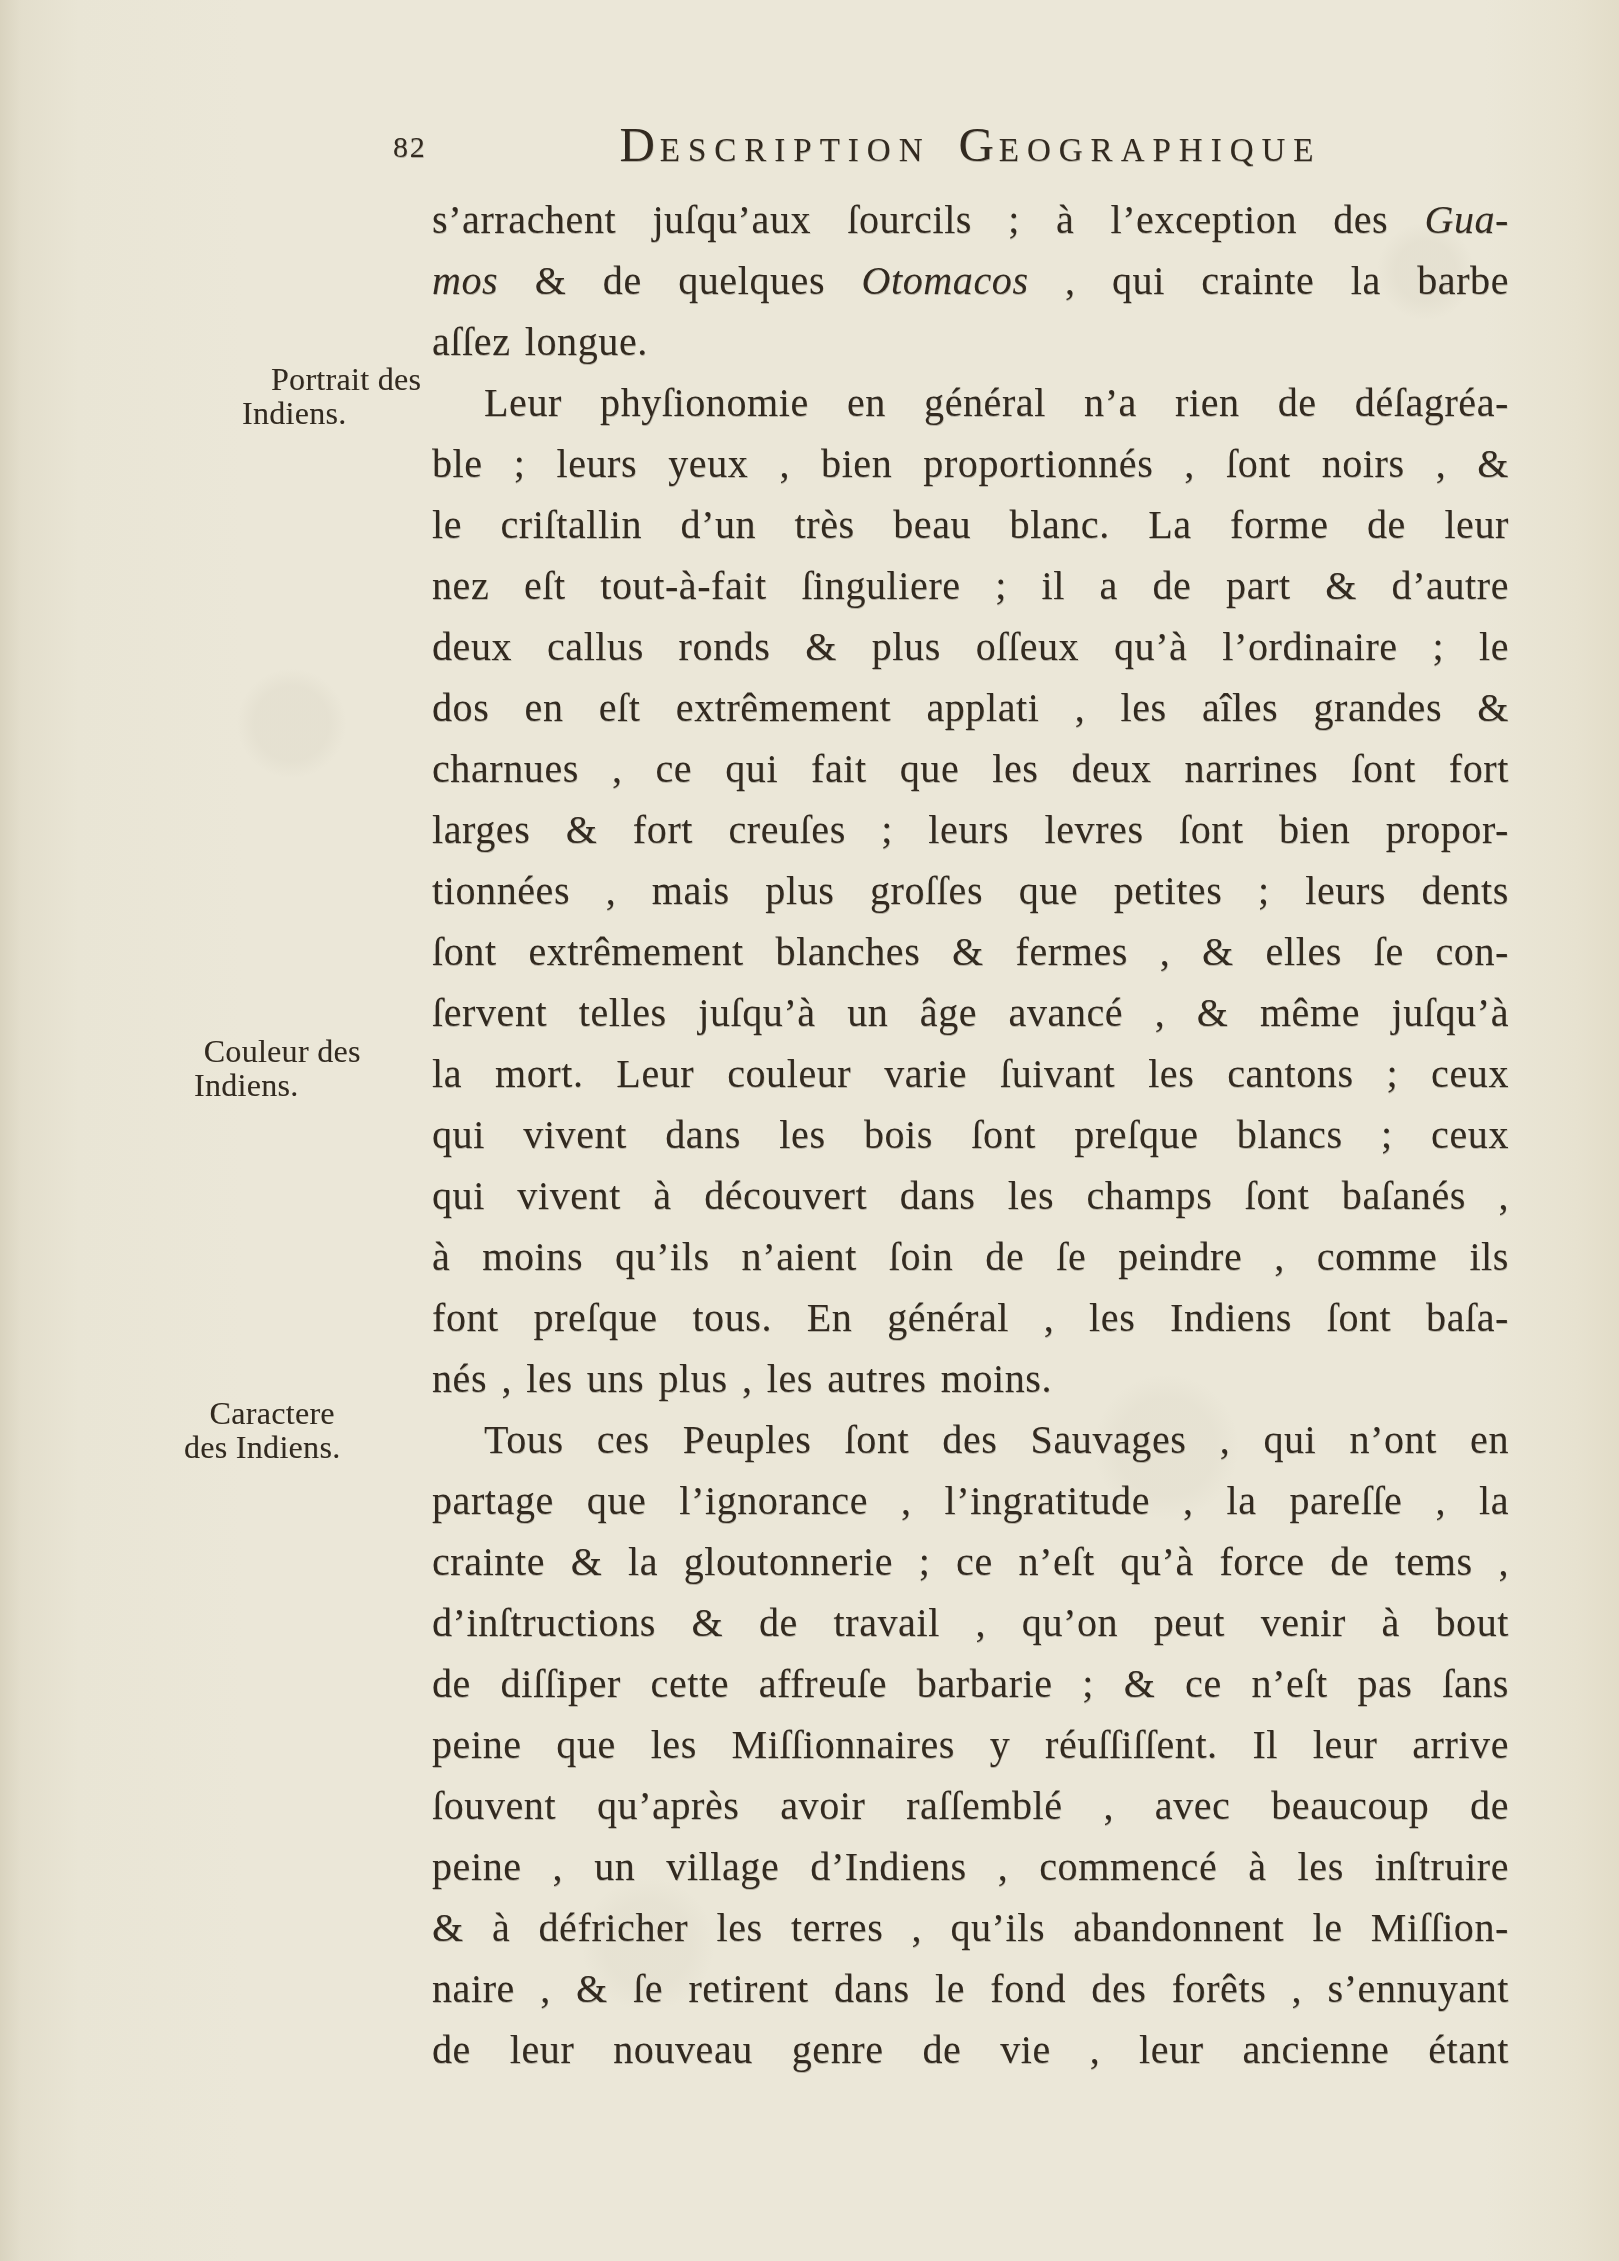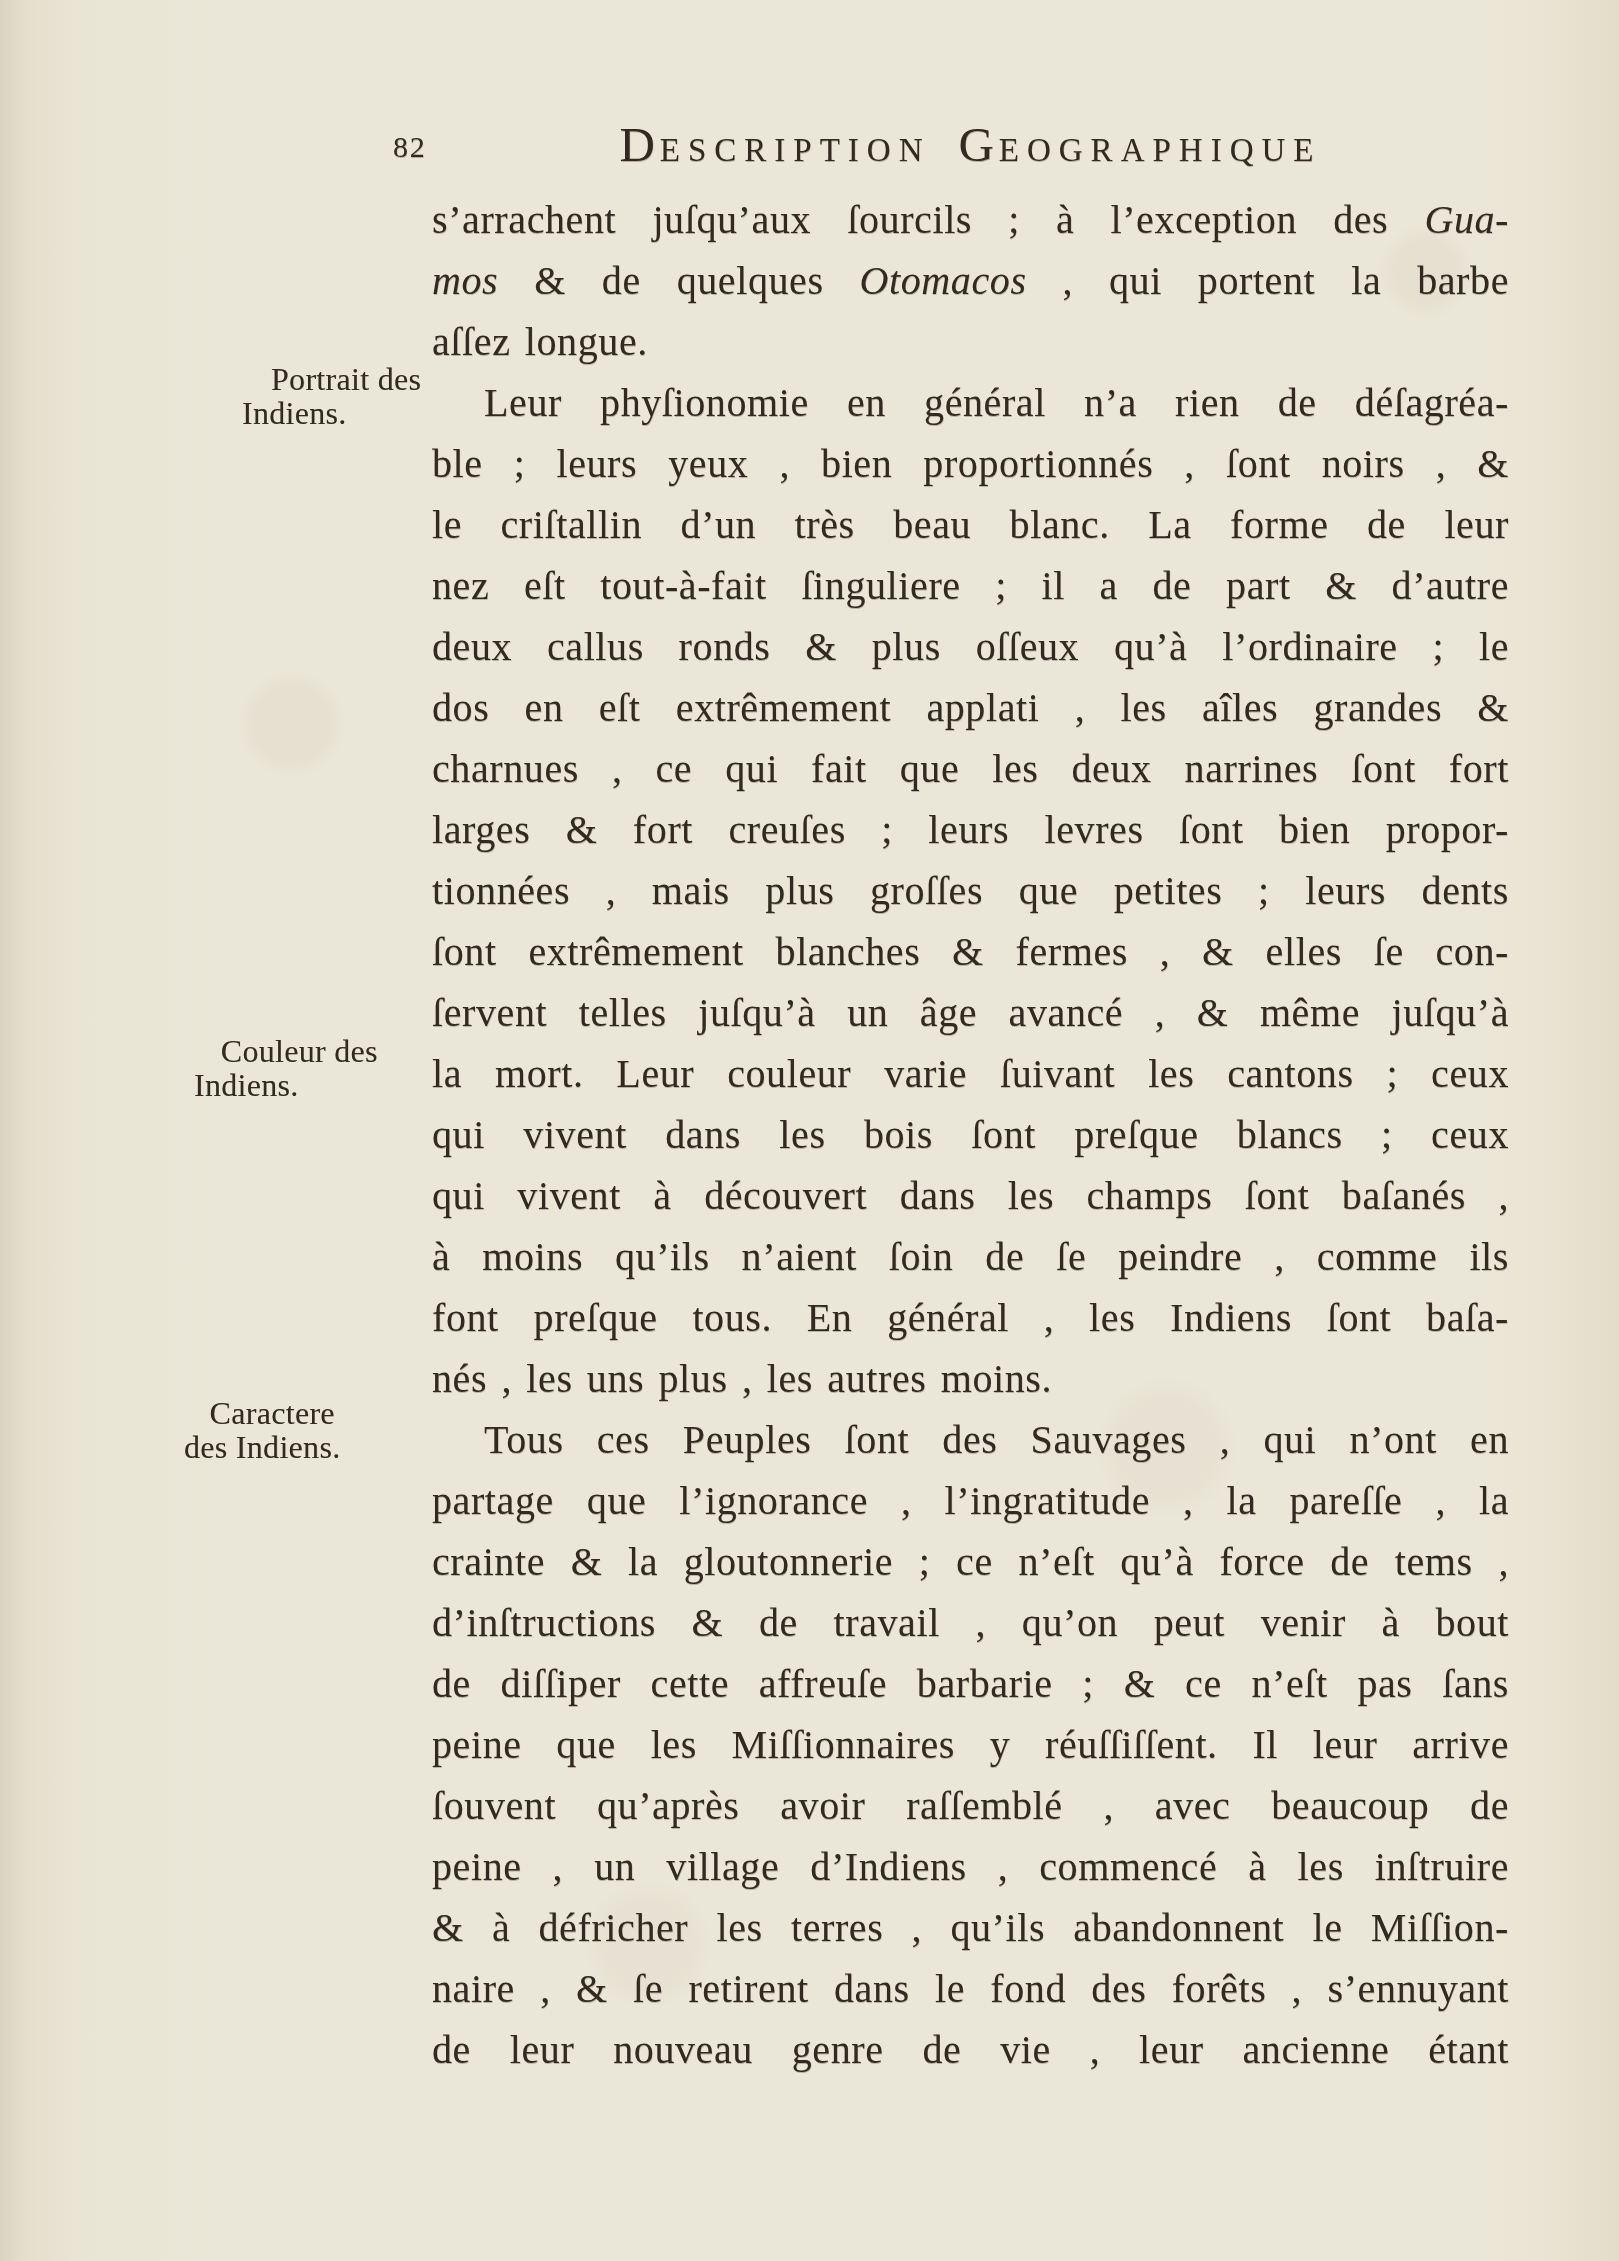--- a/index.html
+++ b/index.html
@@ -98,21 +98,21 @@
     font-size: 32px;
     line-height: 34px;
     letter-spacing: 0.3px;
     text-shadow: 0.3px 0.4px 0 rgba(50,42,32,0.28);
   }
   .margin-note .l1 { display: block; }
   .margin-note .l2 { display: block; }
   #note-portrait { left: 242px; top: 362px; }
   #note-portrait .l1 { text-indent: 29px; }
   #note-couleur { left: 194px; top: 1034px; }
-  #note-couleur .l1 { text-indent: 9.7px; text-align: center; }
+  #note-couleur .l1 { text-indent: 9.7px; }
   #note-caractere { left: 184px; top: 1396px; }
   #note-caractere .l1 { text-indent: 25.6px; }
 </style>
 </head>
 <body>
 
 <div class="page">
 
   <div class="page-number">82</div>
 
@@ -128,21 +128,21 @@
     <span class="l2">Indiens.</span>
   </div>
 
   <div class="margin-note" id="note-caractere">
     <span class="l1">Caractere</span>
     <span class="l2">des Indiens.</span>
   </div>
 
   <div class="text-block">
     <div class="line j"><span>s’arrachent juſqu’aux ſourcils ; à l’exception des </span><span class="it">Gua-</span></div>
-    <div class="line j"><span class="it">mos</span><span> &amp; de quelques </span><span class="it">Otomacos</span><span> , qui portent la barbe</span></div>
+    <div class="line j"><span class="it">mos</span><span> &amp; de quelques </span><span class="it">Otomacos</span><span> , qui crainte la barbe</span></div>
     <div class="line nj">aſſez longue.</div>
     <div class="line j indent">Leur phyſionomie en général n’a rien de déſagréa-</div>
     <div class="line j">ble ; leurs yeux , bien proportionnés , ſont noirs , &amp;</div>
     <div class="line j">le criſtallin d’un très beau blanc. La forme de leur</div>
     <div class="line j">nez eſt tout-à-fait ſinguliere ; il a de part &amp; d’autre</div>
     <div class="line j">deux callus ronds &amp; plus oſſeux qu’à l’ordinaire ; le</div>
     <div class="line j">dos en eſt extrêmement applati , les aîles grandes &amp;</div>
     <div class="line j">charnues , ce qui fait que les deux narrines ſont fort</div>
     <div class="line j">larges &amp; fort creuſes ; leurs levres ſont bien propor-</div>
     <div class="line j">tionnées , mais plus groſſes que petites ; leurs dents</div>

